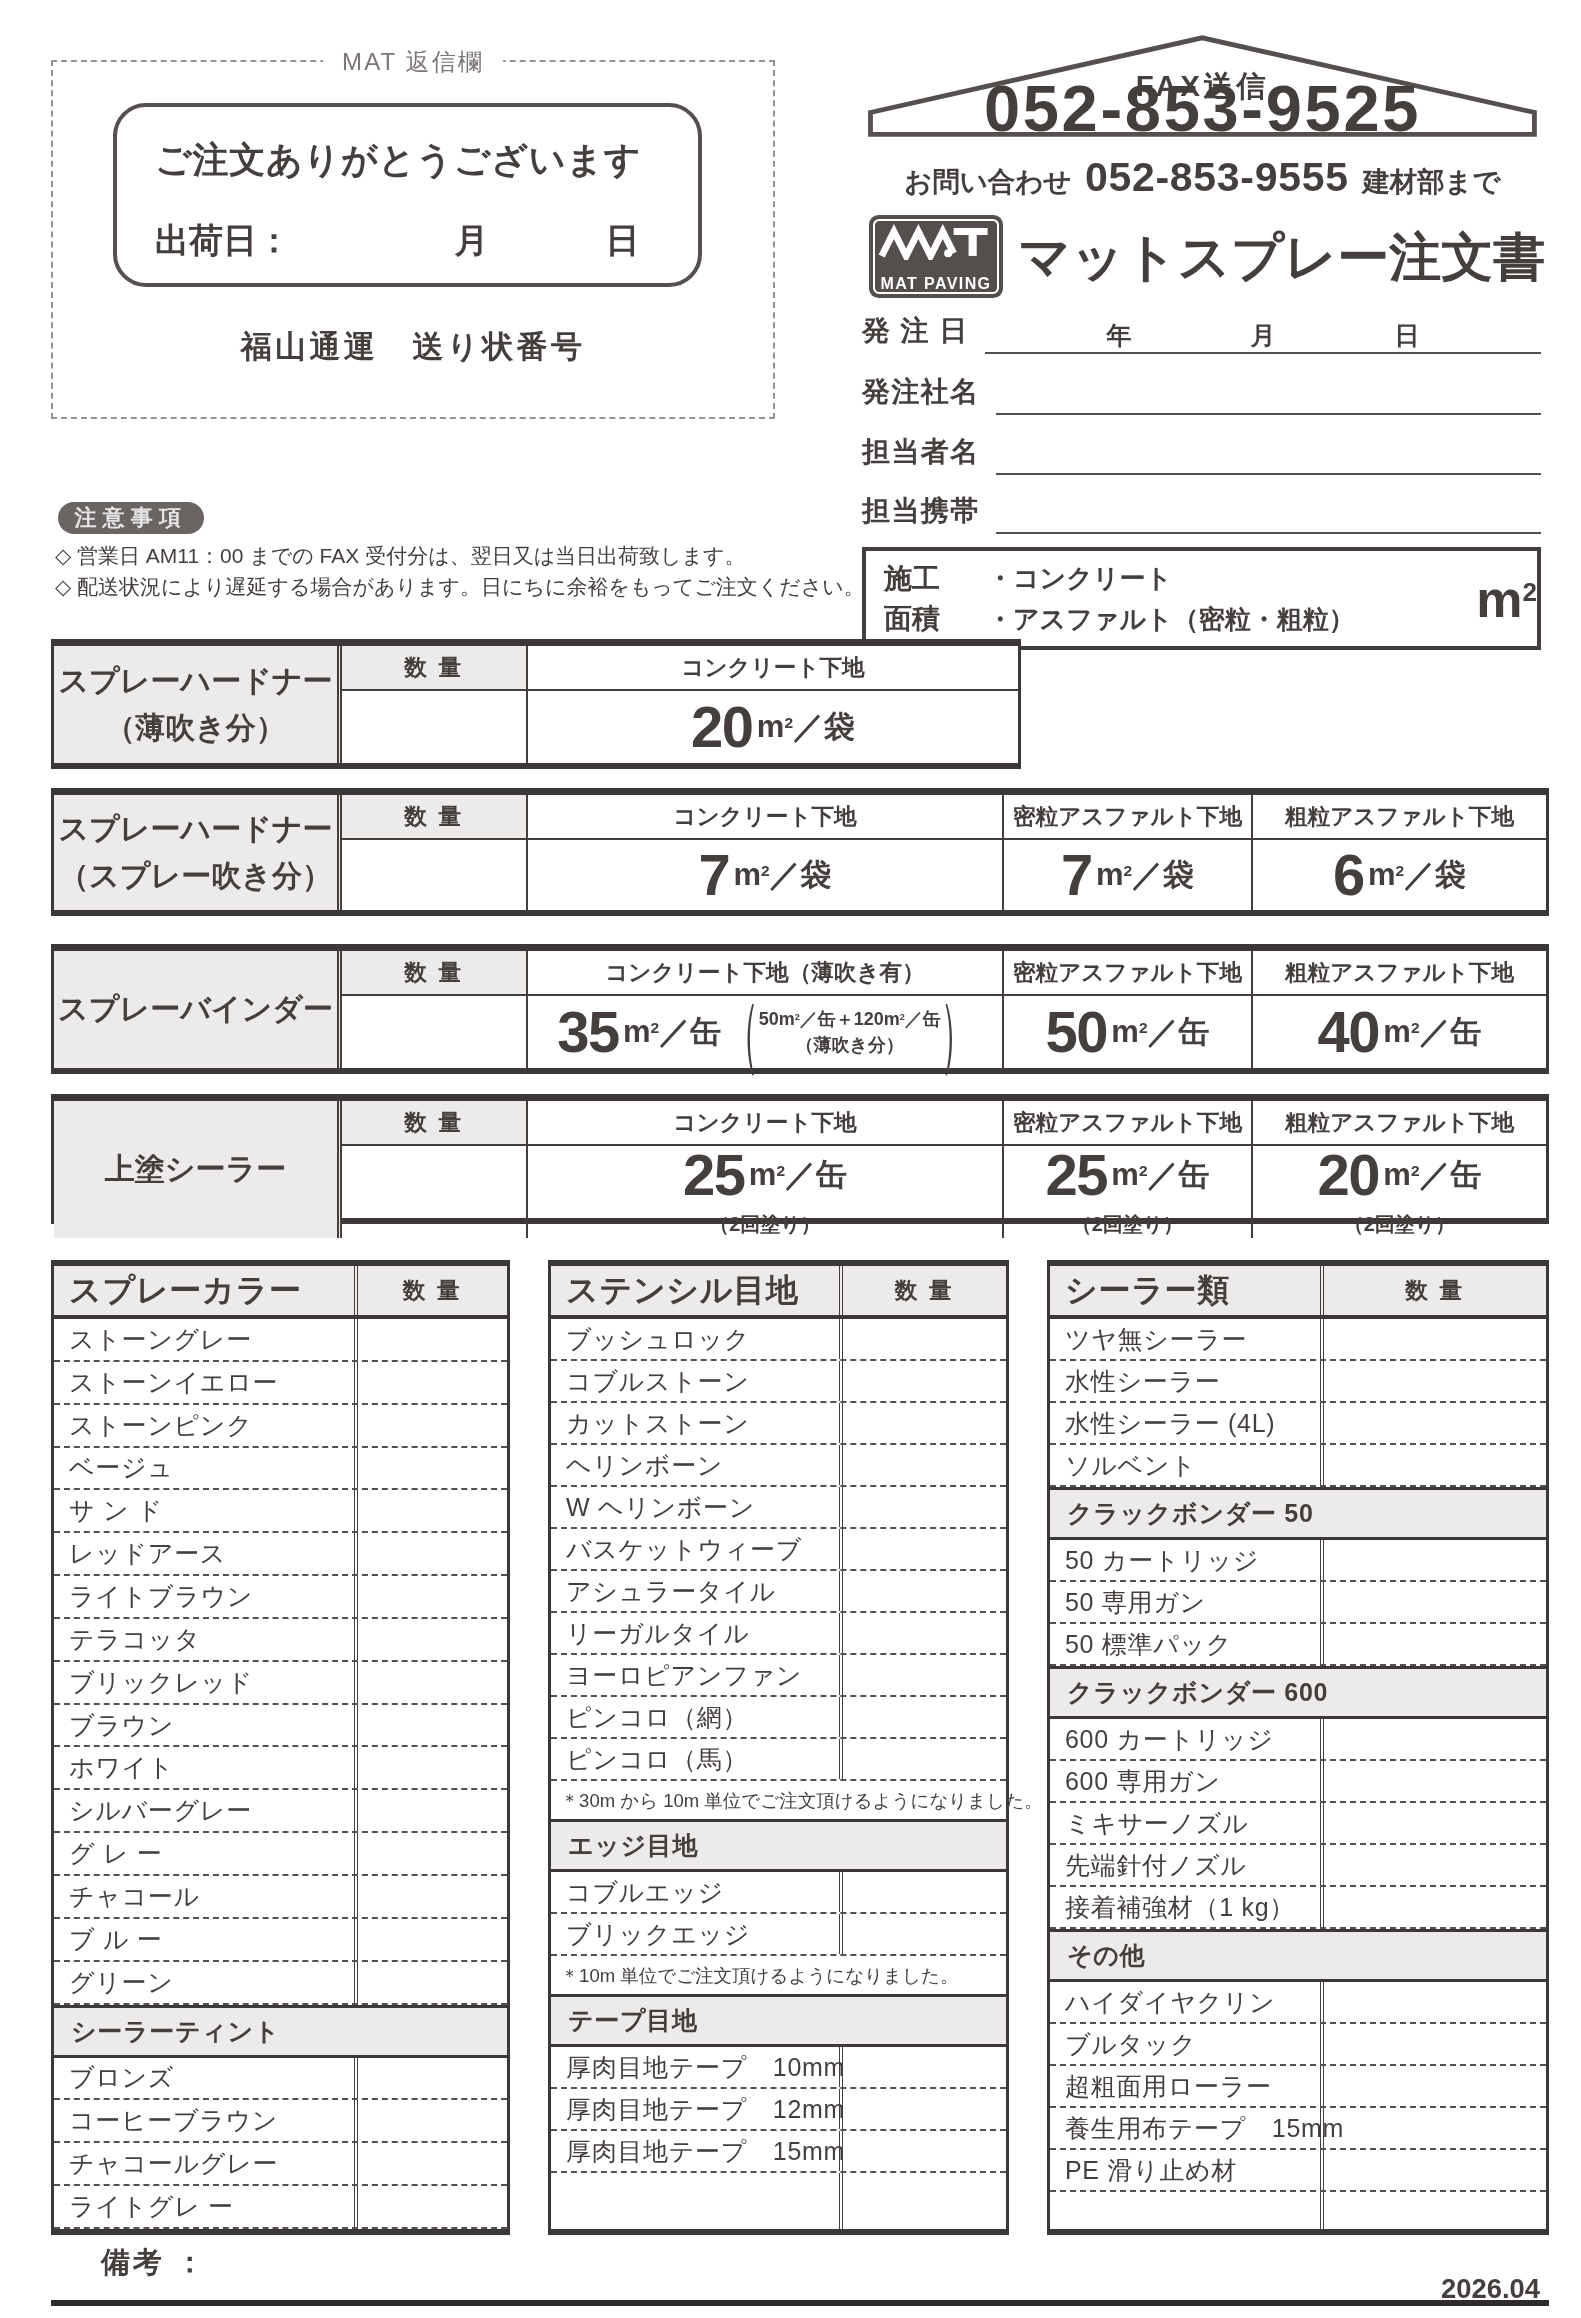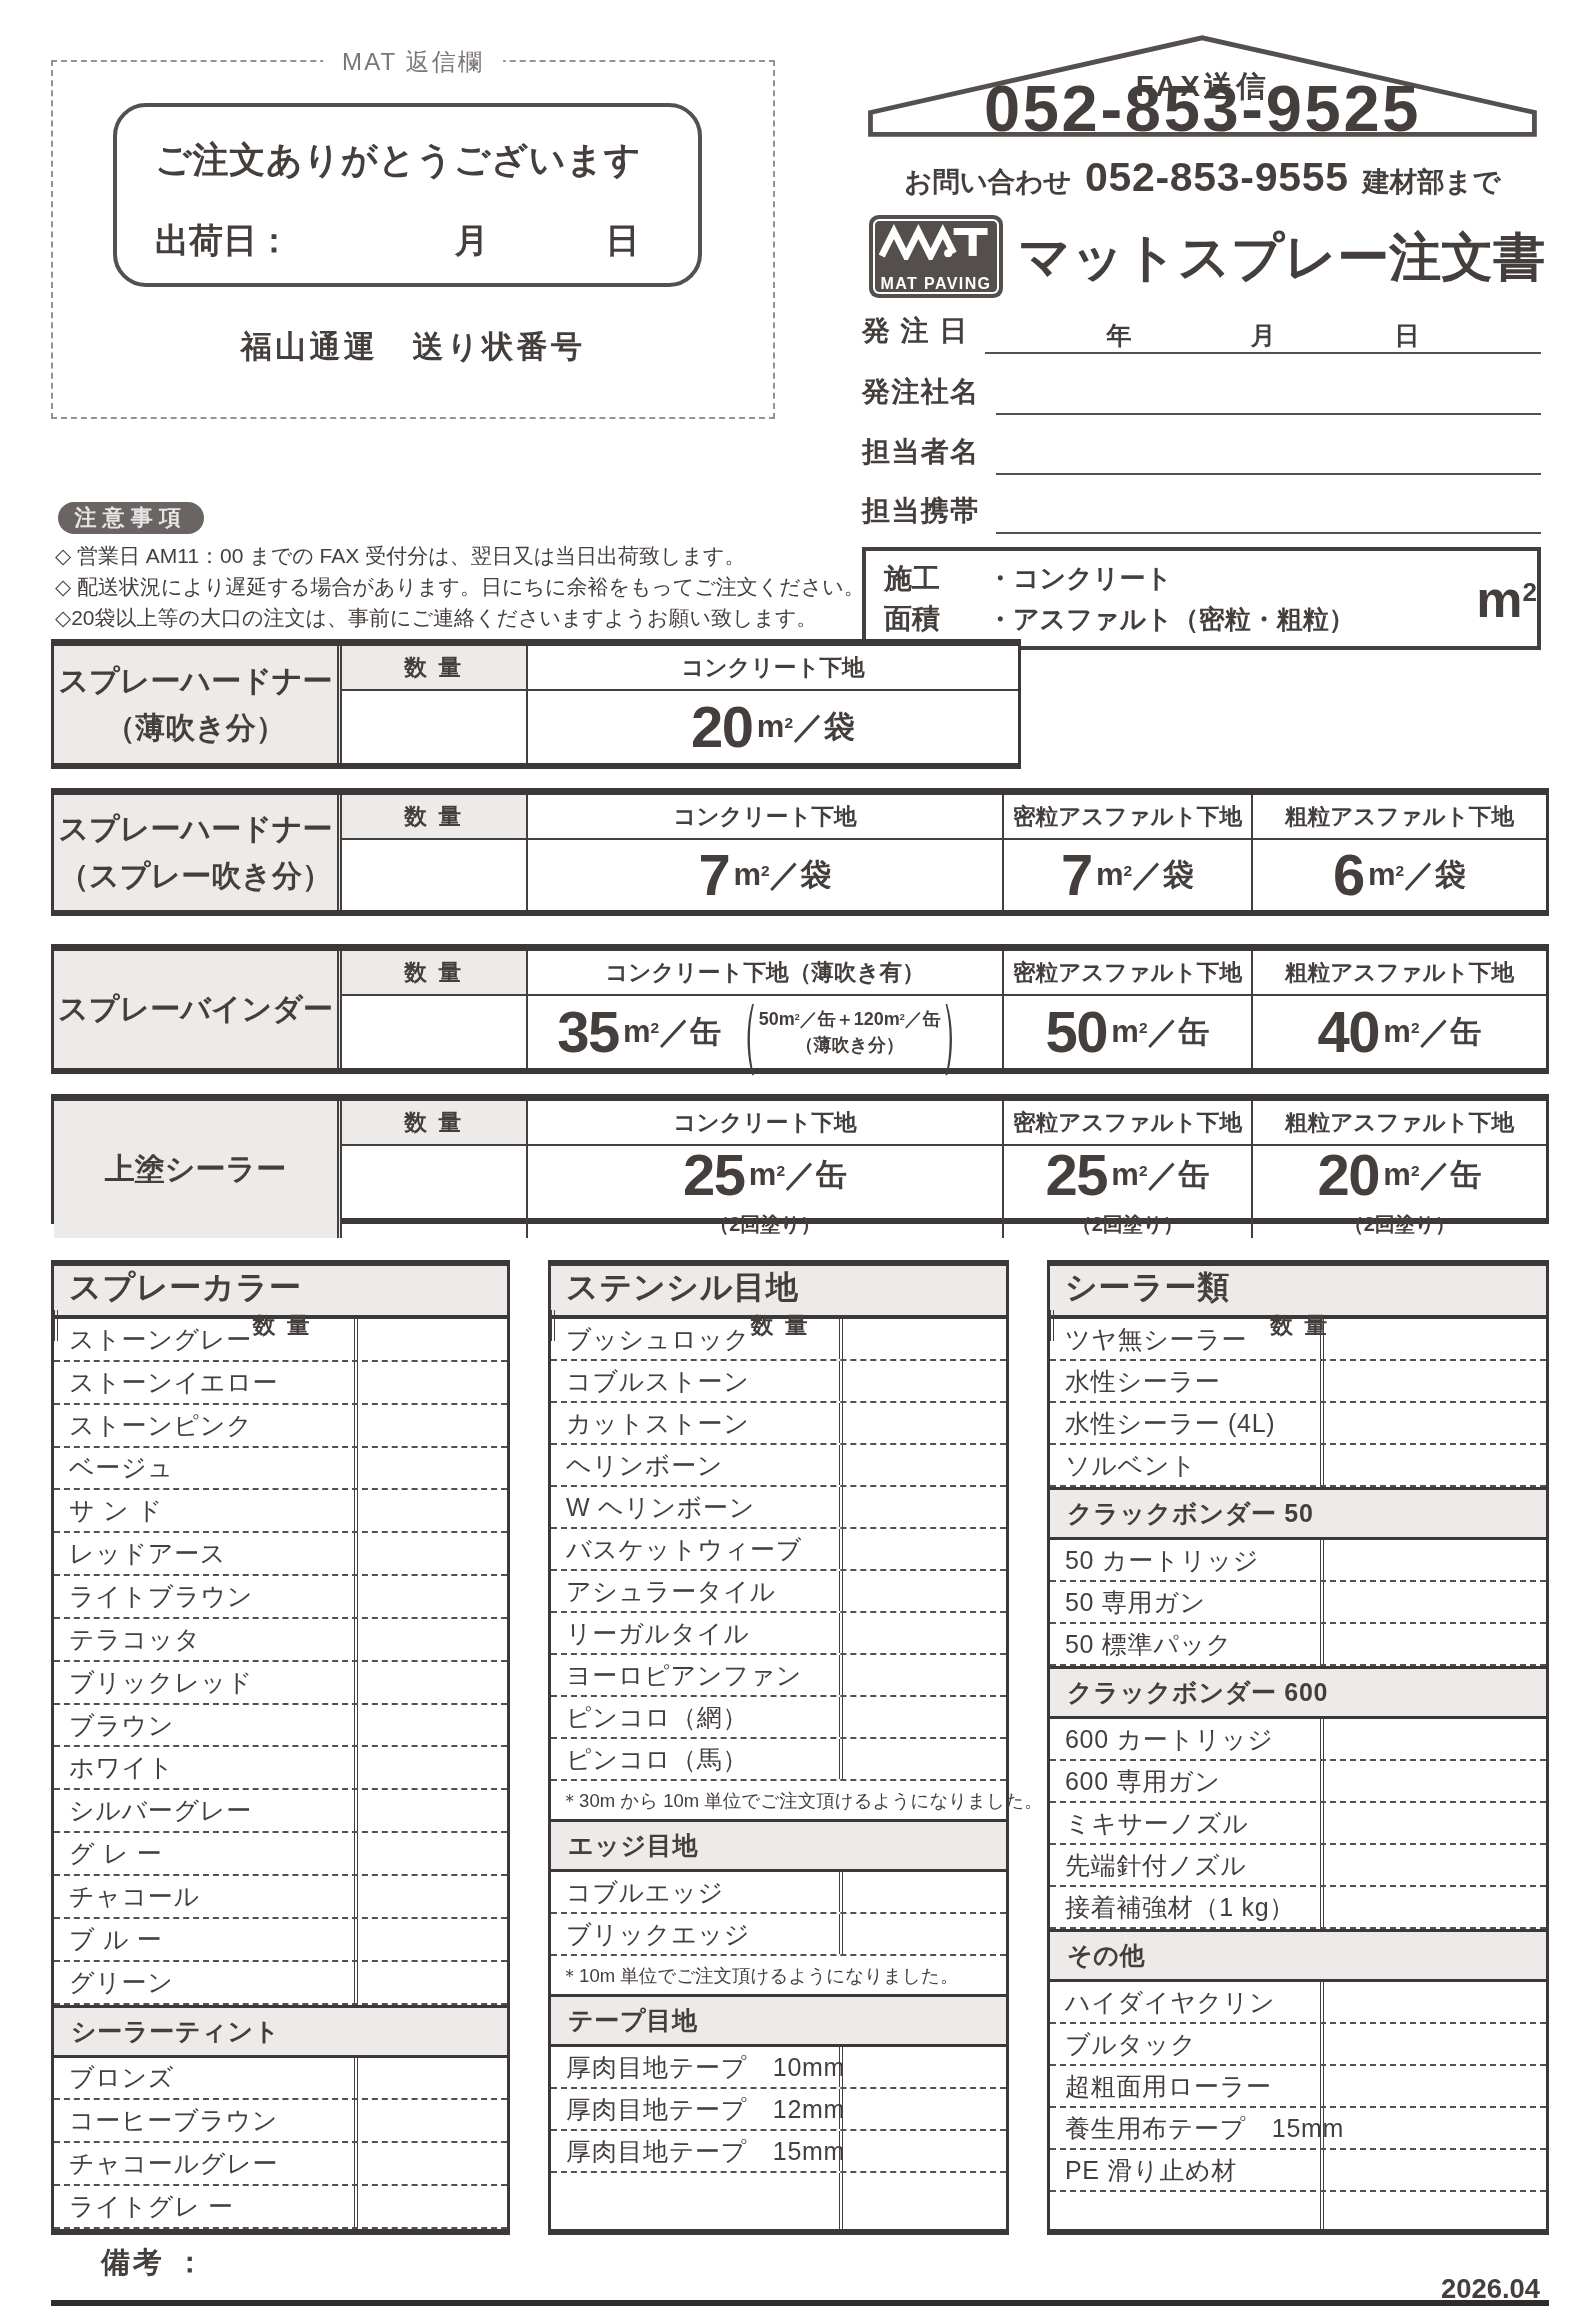--- a/index.html
+++ b/index.html
@@ -91,21 +91,21 @@
 
   
   .lcol{position:absolute;top:1260px;height:975px;border:3.4px solid #3c3837;border-top:6.9px solid #3c3837;
         border-bottom:6.9px solid #3c3837;box-sizing:border-box;display:flex;flex-direction:column;background:#fff;}
   .lcol1{left:51px;width:459px;--namew:300px;}
   .lcol2{left:548px;width:461px;--namew:288px;}
   .lcol3{left:1047px;width:502px;--namew:270px;}
   .lrow{display:flex;flex:0 0 auto;box-sizing:border-box;}
   .lname{width:var(--namew);box-sizing:border-box;display:flex;align-items:center;padding-left:15px;}
   .lqty{flex:1;border-left:4.8px double #443f3d;box-sizing:border-box;display:flex;align-items:center;justify-content:center;}
-  .lhead{height:53px;background:#ecebea;border-bottom:4.1px solid #3c3837;flex-direction:column;}
+  .lhead{height:53px;background:#ecebea;border-bottom:4.1px solid #3c3837;}
   .lhead .lname{font-size:32px;font-weight:800;letter-spacing:0.7px;}
   .lhead .lqty{font-size:22.6px;font-weight:600;letter-spacing:2.7px;}
   .litem{height:42px;border-bottom:2.1px dashed #55504e;}
   .col-grow .litem{flex:1 1 42px;}
   .litem .lname{font-size:25px;font-weight:500;letter-spacing:0.7px;white-space:nowrap;}
   .lsub{height:53px;background:#ecebea;border-top:3.4px solid #3c3837;border-bottom:3.4px solid #3c3837;
         align-items:center;padding-left:17px;font-size:25px;font-weight:800;letter-spacing:0.7px;}
   .lnote{height:38px;align-items:center;padding-left:9.6px;font-size:18.5px;font-weight:500;white-space:nowrap;}
   .lspace{flex:1 1 20.6px;}
 
@@ -188,21 +188,20 @@
       <div>・アスファルト（密粒・粗粒）</div>
     </div>
     <div class="area-write"></div>
     <div class="area-unit">m<span class="sup2">2</span></div>
   </div>
 
   <div class="notes-badge">注意事項</div>
   <div class="note-lines" id="note-lines">
       <div class="note-line">◇ 営業日 AM11：00 までの FAX 受付分は、翌日又は当日出荷致します。</div>
       <div class="note-line">◇ 配送状況により遅延する場合があります。日にちに余裕をもってご注文ください。</div>
-      <div class="note-line">◇20袋以上等の大口の注文は、事前にご連絡くださいますようお願い致します。</div>
     </div>
 
   <div id="product-tables">
       <div class="pt pt1">
         <div class="pt-label" style="grid-area: 1 / 1 / 3;">
           <div>スプレーハードナー</div>
           <div>（薄吹き分）</div>
         </div>
         <div class="pt-qty-h" style="grid-area: 1 / 2;">数 量</div>
         <div class="pt-qty-v" style="grid-area: 2 / 2;"></div>

